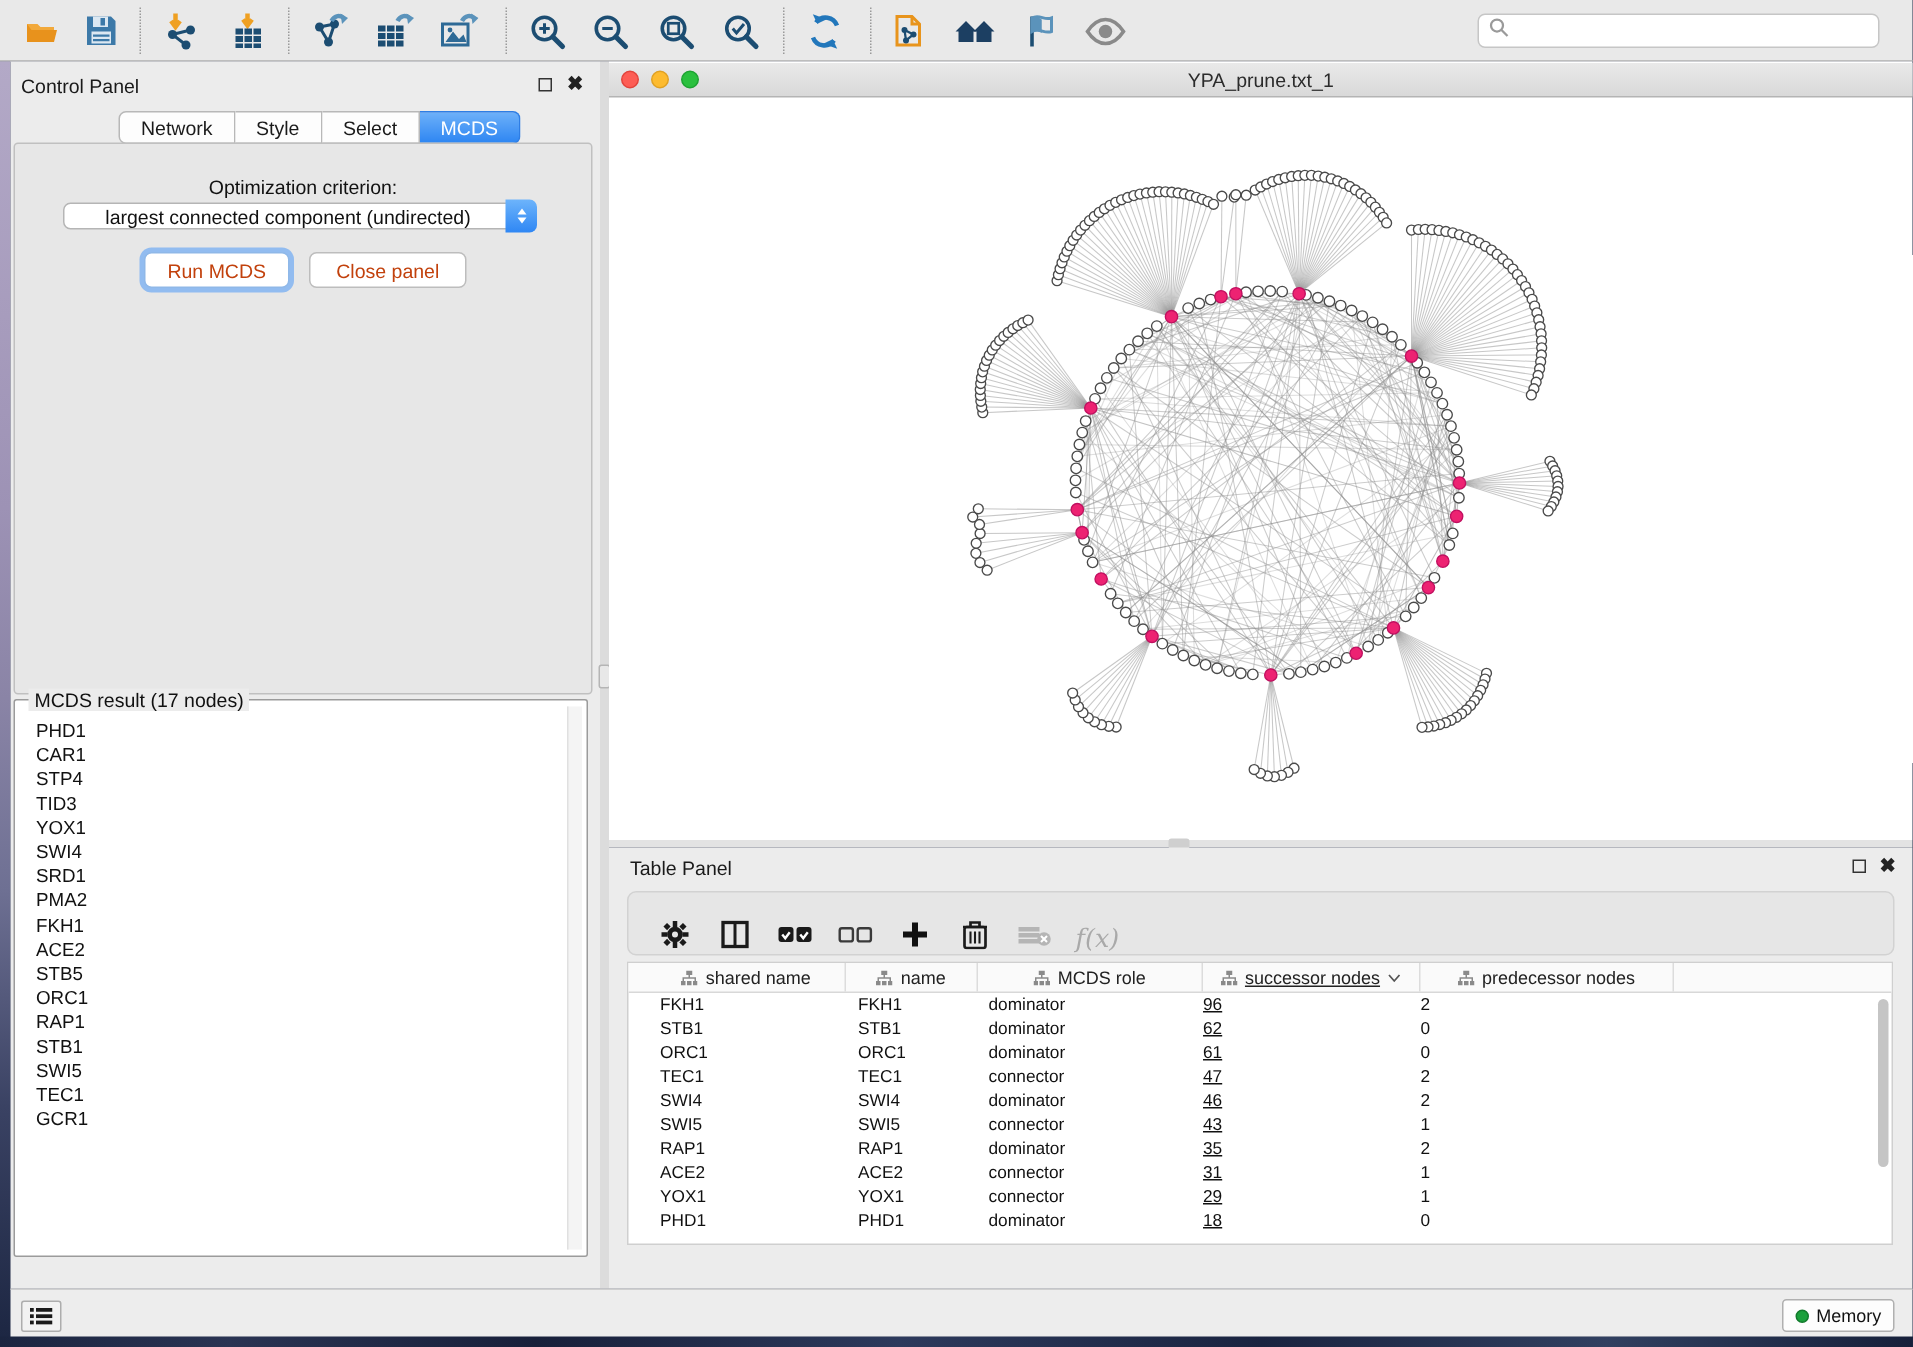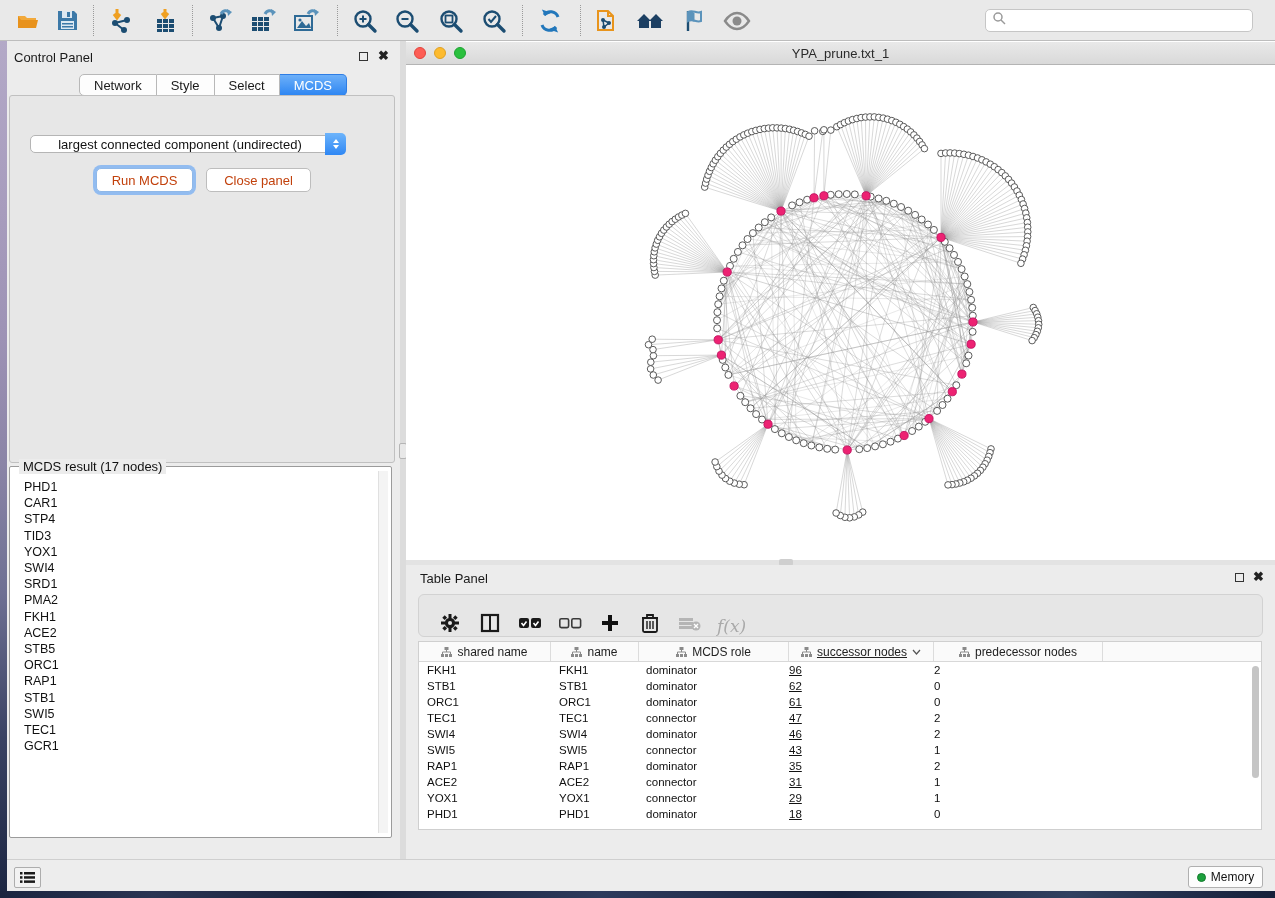--- a/index.html
+++ b/index.html
@@ -28,21 +28,21 @@
   .panel-title { font-size:13px; color:#1a1a1a; }
   .win-float { width:9px; height:9px; border:1.5px solid #333; display:inline-block; }
   .win-close { font-size:13px; font-weight:700; color:#222; line-height:10px; }
   #cp-tabs { position:absolute; left:72px; top:33px; height:22px; display:flex; }
   .cp-tab { height:22px; padding:0 14px; display:flex; align-items:center; font-size:13px; color:#1a1a1a; background:#fdfdfd; border:1px solid #b8b8b8; border-left:none; }
   .cp-tab:first-child { border-left:1px solid #b8b8b8; border-radius:5px 0 0 5px; }
   .cp-tab:last-child { border-radius:0 5px 5px 0; }
   .cp-tab.active { background:linear-gradient(180deg,#6db0f9,#2e86f2); color:#fff; border-color:#2e7de4; }
   #cp-box { position:absolute; left:2px; top:54px; width:386px; height:368px; background:#e7e7e7; border:1px solid #c0c0c0; border-radius:3px; }
   #opt-label { position:absolute; left:0; top:21px; width:100%; text-align:center; font-size:13px; color:#111; }
-  #criterion { position:absolute; left:20px; top:39px; width:316px; height:18px; background:#fff; border:1px solid #b5b5b5; border-radius:5px; display:flex; align-items:center; }
+  #criterion { position:absolute; left:32px; top:39px; width:316px; height:18px; background:#fff; border:1px solid #b5b5b5; border-radius:5px; display:flex; align-items:center; }
   #criterion .val { flex:1; text-align:center; font-size:13px; color:#111; padding-left:4px; white-space:nowrap; overflow:hidden; }
   #criterion .step { width:21px; height:22px; margin:-1px -1px -1px 0; border-radius:0 5px 5px 0; background:linear-gradient(180deg,#6db4fb,#2f87f4); display:flex; flex-direction:column; align-items:center; justify-content:center; gap:2px; }
   .chev-up { width:0;height:0;border-left:3.5px solid transparent;border-right:3.5px solid transparent;border-bottom:4.5px solid #fff; }
   .chev-dn { width:0;height:0;border-left:3.5px solid transparent;border-right:3.5px solid transparent;border-top:4.5px solid #fff; }
   .btn { position:absolute; top:72px; height:24px; background:#fff; border:1px solid #bdbdbd; border-radius:5px; font-size:13px; color:#c2410c; display:flex; align-items:center; justify-content:center; }
   #run-btn { left:86px; width:97px; box-shadow:0 0 0 3px rgba(100,165,245,.65); border-color:#8fb8e8; }
   #close-btn { left:196px; width:105px; }
   #result-group { position:absolute; left:2px; top:425px; width:383px; height:372px; background:#fff; border:1px solid #9b9b9b; border-radius:2px; }
   #result-title { position:absolute; left:9px; top:-8px; background:#ececec; padding:0 4px; font-size:13px; color:#111; }
   #result-list { position:absolute; left:2px; top:12px; width:362px; height:352px; overflow:hidden; }
@@ -62,21 +62,21 @@
 
   
   #table-panel { left:406px; top:565px; width:869px; height:294px; background:#ececec; }
   #tp-toolbar { position:absolute; left:12px; top:29px; width:845px; height:43px; background:#e6e6e6; border:1px solid #d2d2d2; border-radius:6px; display:flex; align-items:flex-end; gap:14px; padding-left:18px; }
   .tpi { display:flex; align-items:center; justify-content:center; width:26px; height:26px; }
   #fx-label { font-family:"DejaVu Serif",serif; font-style:italic; font-size:17px; color:#a9a9a9; }
   #node-table { position:absolute; left:12px; top:76px; width:844px; height:189px; background:#fff; border:1px solid #cfcfcf; }
   #nt-header { display:flex; height:20px; background:#fafafa; border-bottom:1px solid #d8d8d8; }
   .hcell { display:flex; align-items:center; justify-content:center; gap:5px; font-size:12px; color:#222; border-right:1px solid #dcdcdc; }
   .hcell svg { flex:none; }
-  .c0{width:132px;} .c1{width:88px;} .c2{width:150px;} .c3{width:145px;text-decoration:underline;} .c4{width:169px;}
+  .c0{width:132px;margin-left:13px;} .c1{width:88px;} .c2{width:150px;} .c3{width:145px;text-decoration:underline;} .c4{width:169px;}
   #nt-body .trow { display:flex; height:16px; align-items:center; }
   .tcell { font-size:11.5px; color:#111; white-space:nowrap; overflow:hidden; }
   .tcell.c0 { padding-left:8px; } .tcell.c1 { padding-left:8px; } .tcell.c2 { padding-left:7px; }
   .tcell.c3, .tcell.c4 { text-align:left; padding-right:11px; }
   #nt-scroll { position:absolute; right:2px; top:24px; width:7px; height:112px; background:#c5c5c5; border-radius:4px; }
   #tp-tabs { position:absolute; left:0; top:268px; width:100%; display:flex; justify-content:center; }
   .tp-tab { height:22px; padding:0 13px; display:flex; align-items:center; font-size:13px; color:#111; background:#fff; border:1px solid #bcbcbc; border-left:none; }
   .tp-tab:first-child { border-left:1px solid #bcbcbc; border-radius:5px 0 0 5px; }
   .tp-tab:last-child { border-radius:0 5px 5px 0; }
   .tp-tab.active { background:linear-gradient(180deg,#64abf9,#2d85f2); color:#fff; border-color:#2d7ce4; }
@@ -256,20 +256,21 @@
   <span class="abs win-close" style="left:371px; top:10px;">✖</span>
 
   <div id="cp-tabs">
     <div class="cp-tab">Network</div>
     <div class="cp-tab">Style</div>
     <div class="cp-tab">Select</div>
     <div class="cp-tab active">MCDS</div>
   </div>
 
   <div id="cp-box">
+    <div id="opt-label">Optimization criterion:</div>
     <div id="criterion">
       <div class="val">largest connected component (undirected)</div>
       <div class="step">
           <span class="chev-up"></span>
           <span class="chev-dn"></span>
         </div>
     </div>
     <div class="btn" id="run-btn">Run MCDS</div>
     <div class="btn" id="close-btn">Close panel</div>
   </div>

